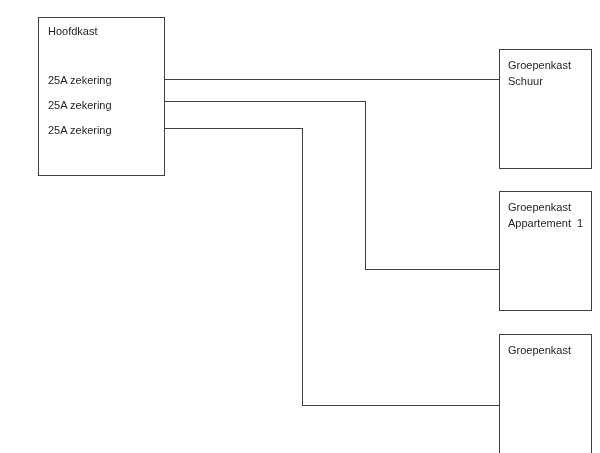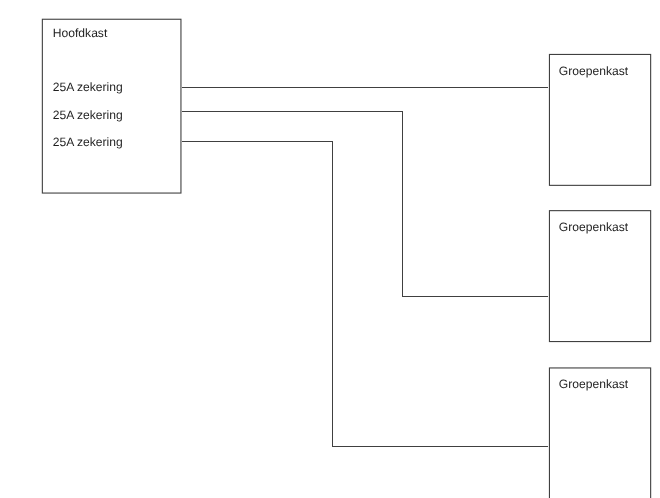--- a/index.html
+++ b/index.html
@@ -91,23 +91,25 @@
 
   <div class="box main-panel">
     <span class="panel-title">Hoofdkast</span>
     <span class="fuse-label fuse-0">25A zekering</span>
     <span class="fuse-label fuse-1">25A zekering</span>
     <span class="fuse-label fuse-2">25A zekering</span>
   </div>
 
   <div class="box sub-panel sub-0">
     <span class="sub-line">Groepenkast</span>
+    <span class="sub-line">Schuur</span>
   </div>
 
   <div class="box sub-panel sub-1">
     <span class="sub-line">Groepenkast</span>
+    <span class="sub-line">Appartement  1</span>
   </div>
 
   <div class="box sub-panel sub-2">
     <span class="sub-line">Groepenkast</span>
   </div>
 
 </div>
 
 </body></html>

